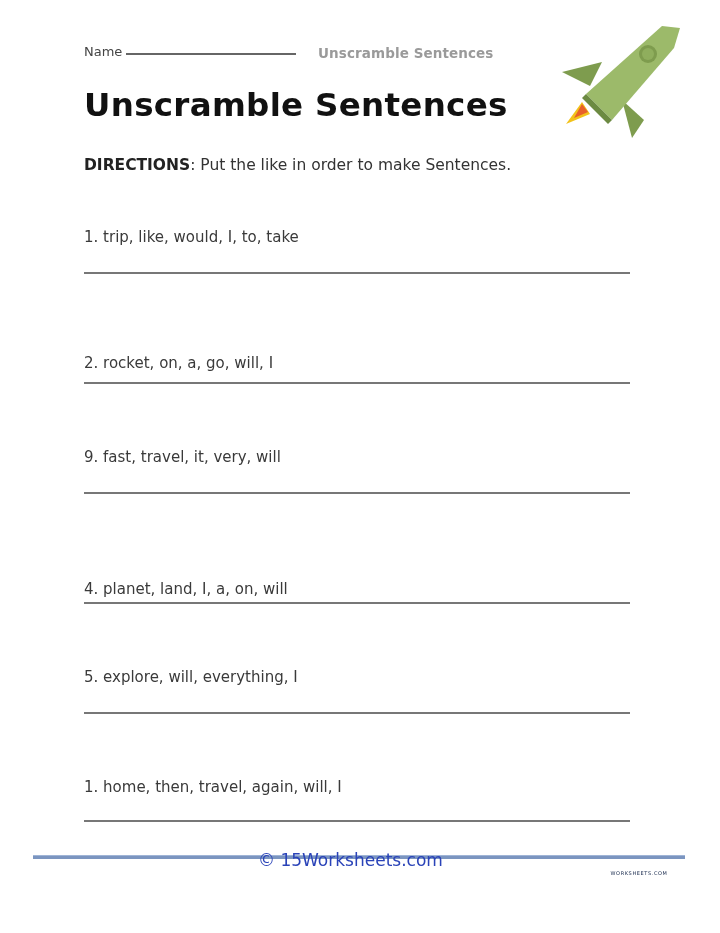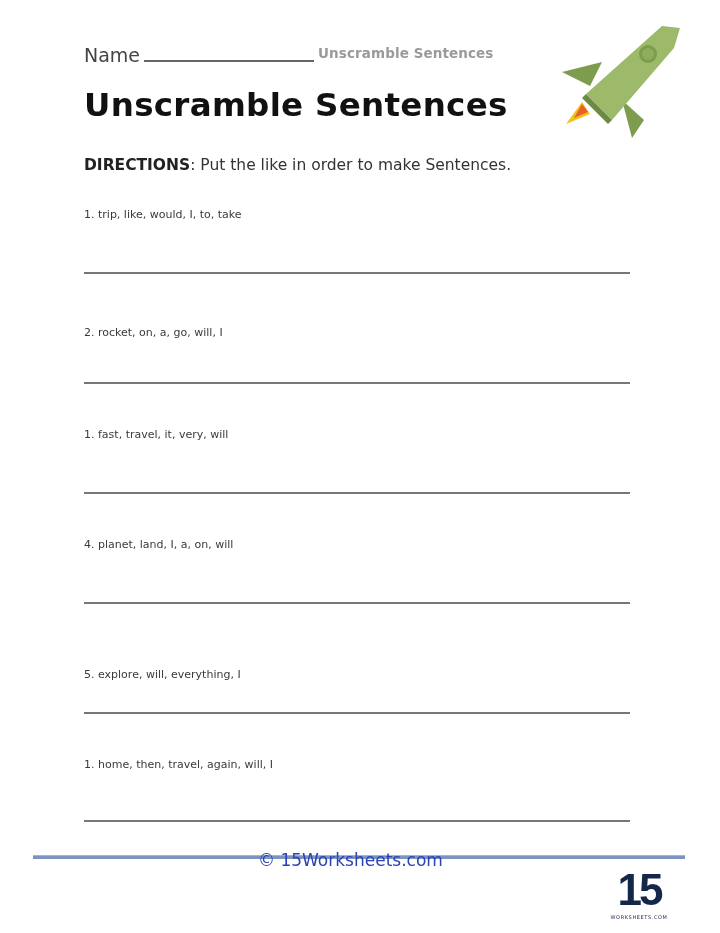--- a/index.html
+++ b/index.html
@@ -1,24 +1,24 @@
 <!DOCTYPE html>
 <html><head>
 <meta charset="utf-8">
 <style>
   html, body { margin:0; padding:0; background:#ffffff; }
   body { width:720px; height:933px; position:relative; overflow:hidden; font-family:"DejaVu Sans", sans-serif; color:#222; }
-  .name-row { position:absolute; left:84px; top:44px; font-size:19px; color:#444; display:flex; align-items:flex-end; }
+  .name-row { position:absolute; left:84px; top:44px; font-size:13px; color:#444; display:flex; align-items:flex-end; }
   .name-line { display:inline-block; width:170px; border-bottom:2px solid #666; margin-left:4px; margin-bottom:4px; height:1px; }
   .header-sub { position:absolute; left:318px; top:45px; font-size:13.5px; font-weight:bold; color:#9a9a9a; letter-spacing:0.1px; }
   .title { position:absolute; left:84px; top:86px; font-size:32.5px; font-weight:bold; color:#111; letter-spacing:0.3px; }
   .directions { position:absolute; left:84px; top:156px; font-size:15.5px; color:#333; }
   .directions b { color:#222;margin-top:21px; }
   .rocket { position:absolute; left:552px; top:24px; width:138px; height:118px; }
-  .q { position:absolute; left:84px; font-size:11px; color:#3a3a3a; }
+  .q { position:absolute; left:84px; font-size:15px; color:#3a3a3a;margin-top:20px; }
   .ans { position:absolute; left:84px; width:546px; height:0; border-top:2px solid #777; }
   .footer-rule { position:absolute; left:33px; top:855px; width:652px; height:3px; background:#7b95c0; border-top:1px solid #9fb4d6; }
   .footer-link { position:absolute; left:258px; top:850px; font-size:17px; color:#2a43b8; }
   .logo { position:absolute; left:604px; top:868px; width:70px; text-align:center; }
   .logo-num { font-size:44px; font-weight:bold; color:#14264a; line-height:44px; letter-spacing:-3px; font-family:"Liberation Sans", sans-serif; }
   .logo-tag { font-size:5px; color:#14264a; letter-spacing:0.6px; margin-top:2px; }
 </style>
 </head>
 <body>
 
@@ -46,34 +46,33 @@
 
 <div class="title">Unscramble Sentences</div>
 
 <div class="directions">
   <b>DIRECTIONS</b><span>: Put the like in order to make Sentences.</span>
 </div>
 
 <div class="q" style="top:208px">1. trip, like, would, I, to, take</div>
 <div class="ans" style="top:272px"></div>
 
-<div class="q" style="top:326px">2. rocket, on, a, go, will, I</div>
+<div class="q" style="top:334px">2. rocket, on, a, go, will, I</div>
 <div class="ans" style="top:382px"></div>
 
-<div class="q" style="top:428px">1. fast, travel, it, very, will</div>
+<div class="q" style="top:428px">9. fast, travel, it, very, will</div>
 <div class="ans" style="top:492px"></div>
 
-<div class="q" style="top:538px">4. planet, land, I, a, on, will</div>
+<div class="q" style="top:560px">4. planet, land, I, a, on, will</div>
 <div class="ans" style="top:602px"></div>
 
-<div class="q" style="top:668px">5. explore, will, everything, I</div>
+<div class="q" style="top:648px">5. explore, will, everything, I</div>
 <div class="ans" style="top:712px"></div>
 
 <div class="q" style="top:758px">1. home, then, travel, again, will, I</div>
 <div class="ans" style="top:820px"></div>
 
 <div class="footer-rule"></div>
 <a class="footer-link">© 15Worksheets.com</a>
 
 <div class="logo">
-  <div class="logo-num">15</div>
   <div class="logo-tag">WORKSHEETS.COM</div>
 </div>
 
 </body></html>

